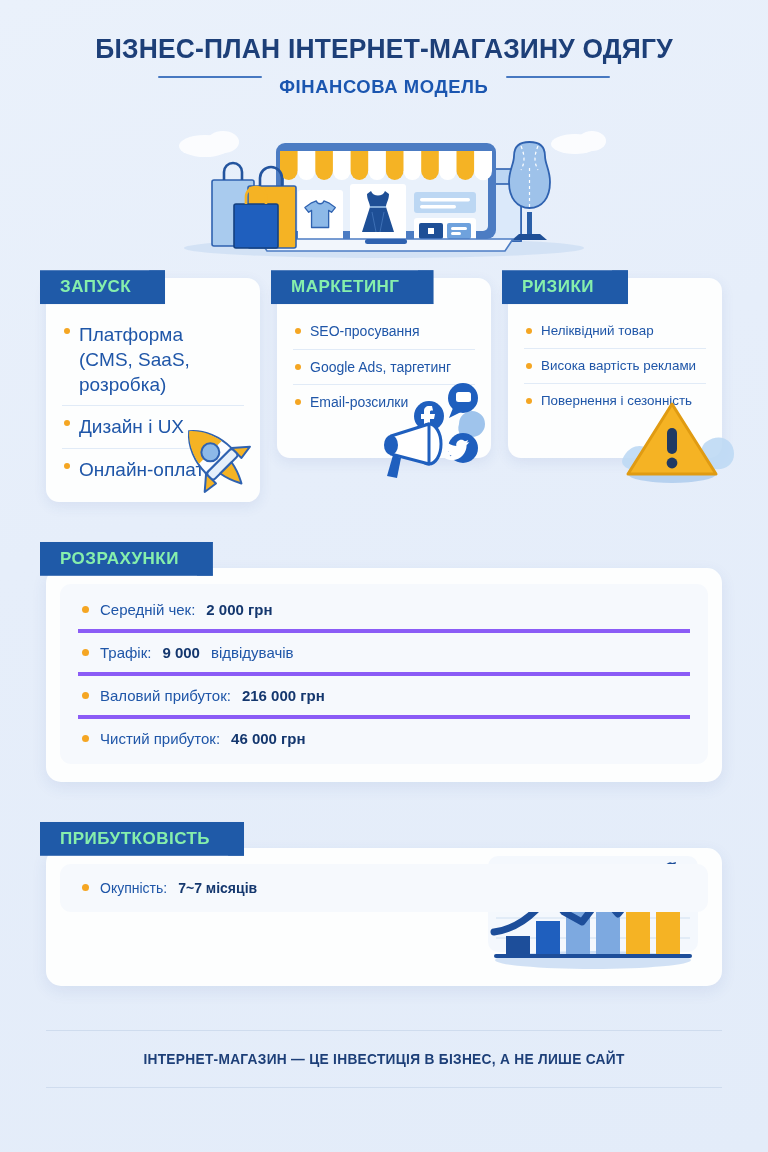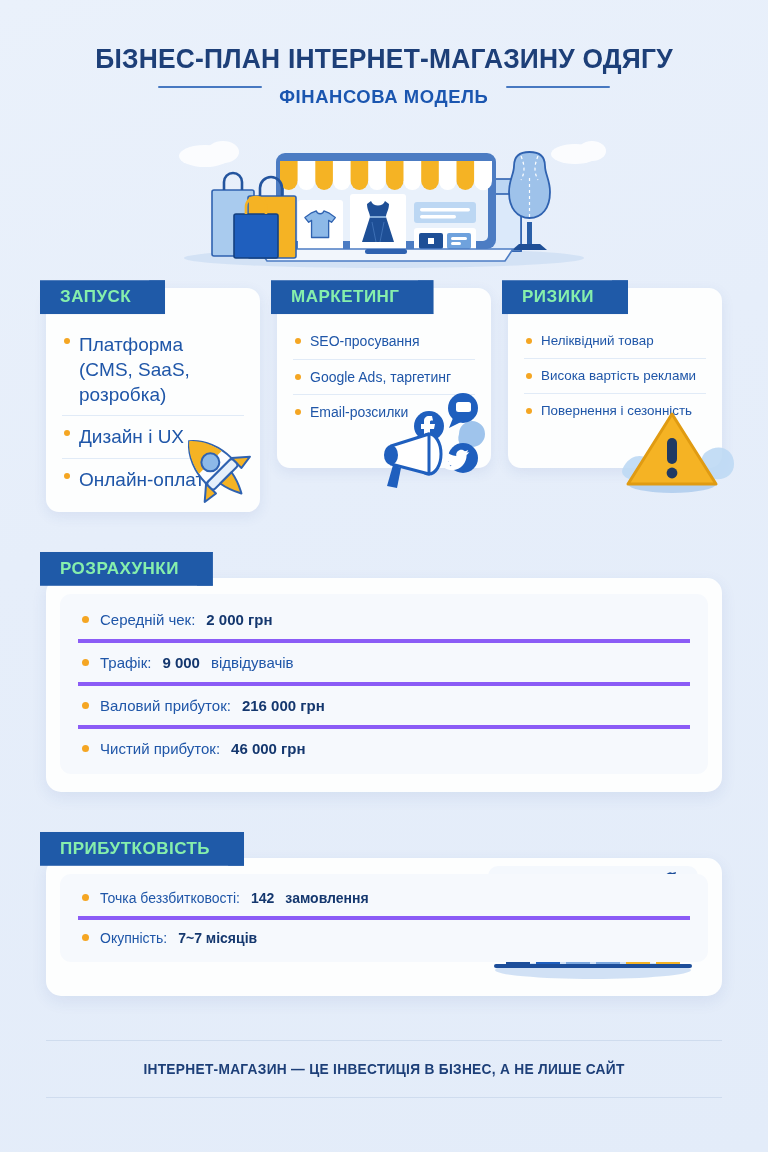--- a/index.html
+++ b/index.html
@@ -5,21 +5,21 @@
   html,body{margin:0;padding:0;}
   body{
     width:768px;height:1152px;overflow:hidden;
     background:linear-gradient(160deg,#eaf1fb 0%,#e6eefa 40%,#e3ecf9 100%);
     font-family:"Liberation Sans", sans-serif;
     -webkit-font-smoothing:antialiased;
   }
   .page{position:relative;width:768px;height:1152px;}
 
   
-  .header{padding-top:44px;text-align:center;}
+  .header{padding-top:34px;text-align:center;}
   .title{
     font-size:27.5px;font-weight:bold;color:#1d3f78;letter-spacing:0.2px;
     text-transform:uppercase;line-height:1.1;white-space:nowrap;
     font-stretch:condensed;transform:scaleX(0.96);
   }
   .subwrap{display:flex;justify-content:center;gap:14px;margin-top:12px;}
   .subrule{height:2px;width:104px;background:#2a63b6;opacity:.85;border-radius:2px;}
   .subtitle{
     font-size:19px;font-weight:bold;color:#1b56b0;letter-spacing:.6px;
     text-transform:uppercase;white-space:nowrap;transform:scaleX(0.97);
@@ -441,26 +441,20 @@
           <rect x="178" y="26" width="24" height="74" fill="#f5b324"></rect>
         </g>
         <path d="M16 76 C30 74 44 68 58 54 L72 38 L86 56 L104 66 L124 40 L140 58 L166 26 L192 10" fill="none" stroke="#1d4e9a" stroke-width="7" stroke-linejoin="round" stroke-linecap="round"></path>
         <path d="M198 6 L176 12 L192 28 Z" fill="#1d4e9a"></path>
         <rect x="16" y="98" width="198" height="4" rx="2" fill="#1d4e9a"></rect>
       </svg>
 
       <div class="inner-panel prof-panel">
         <div class="row">
           <span class="dot"></span>
-          <span>Точка беззбитковості:</span>
-          <b>142</b>
-          <b>замовлення</b>
-        </div>
-        <div class="row">
-          <span class="dot"></span>
           <span>Окупність:</span>
           <b>7~7 місяців</b>
         </div>
       </div>
     </div>
   </div>
 
   <div class="footer">
     <div class="frule"></div>
     <div class="ftext">ІНТЕРНЕТ-МАГАЗИН — ЦЕ ІНВЕСТИЦІЯ В БІЗНЕС, А НЕ ЛИШЕ САЙТ</div>

